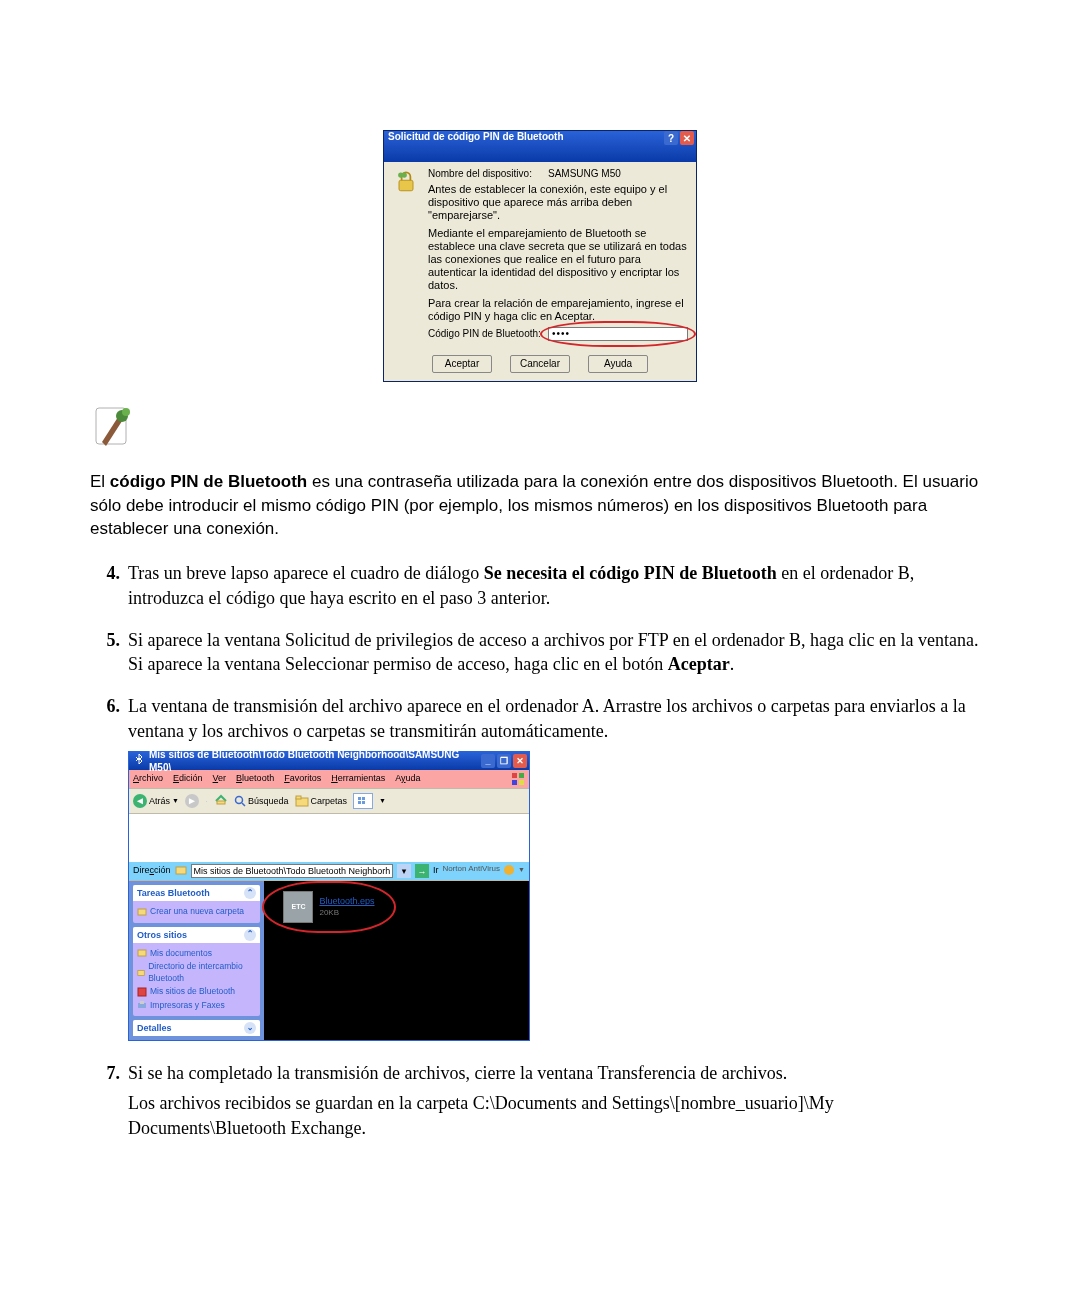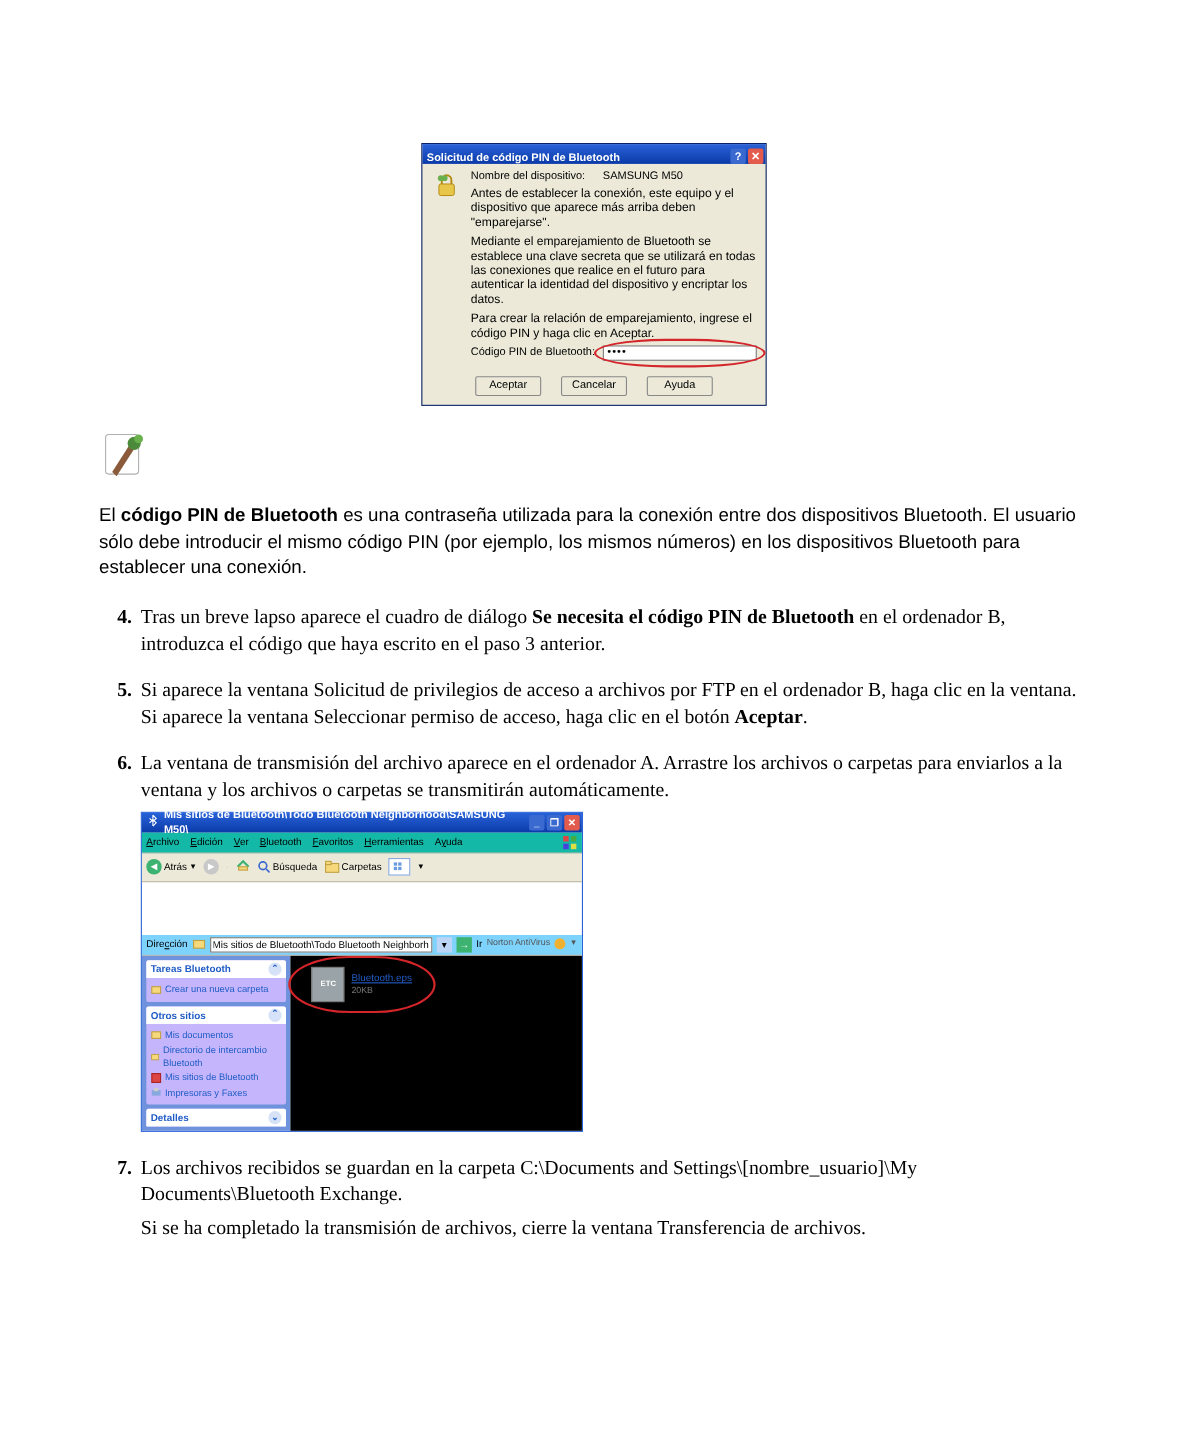--- a/index.html
+++ b/index.html
@@ -20,25 +20,25 @@
   }
   
   .dialog1 {
     width: 312px;
     border: 1px solid #0a246a;
     background: #ece9d8;
     font-family: Tahoma, Arial, sans-serif;
     font-size: 10px;
   }
   .dialog1 .titlebar {
-    height: 18px;
+    height: 31px;
     background: linear-gradient(to bottom, #2a62d8, #0a3aa8);
     color: #fff;
     display: flex;
-    align-items: flex-end;
+    align-items: flex-start;
     justify-content: space-between;
     padding: 0 2px 0 4px;
     font-weight: bold;
     font-size: 10px;
   }
   .dialog1 .titlebar .tbtns {
     display: flex;
     gap: 2px;
   }
   .dialog1 .titlebar .tbtn {
@@ -175,21 +175,21 @@
   .explorer .titlebar2 .tbtn {
     width: 14px; height: 14px;
     display:flex; align-items:center; justify-content:center;
     font-size: 9px; font-weight: bold;
     border-radius: 2px;
   }
   .explorer .titlebar2 .tbtn.min { background: #3a6ad0; color:#fff;}
   .explorer .titlebar2 .tbtn.max { background: #3a6ad0; color:#fff;}
   .explorer .titlebar2 .tbtn.close { background: #e35b4c; color:#fff;}
   .explorer .menubar {
-    background: #14b8a6;
+    background: #fca5a5;
     padding: 2px 4px;
     display: flex;
     gap: 10px;
     font-size: 9px;
     border-bottom: 1px solid #c0bba8;
     justify-content: space-between;
   }
   .explorer .menubar .menus { display:flex; gap:10px;}
   .explorer .menubar .menus span { cursor:default;}
   .explorer .winlogo {
@@ -581,21 +581,21 @@
               </div>
             </div>
           </div>
         </div>
 
       </div>
     </li>
     <li>
       <span class="num">7.</span>
       <div class="txt">
+        <p>Si se ha completado la transmisión de archivos, cierre la ventana Transferencia de archivos.</p>
         <p>Los archivos recibidos se guardan en la carpeta C:\Documents and Settings\[nombre_usuario]\My Documents\Bluetooth Exchange.</p>
-        <p>Si se ha completado la transmisión de archivos, cierre la ventana Transferencia de archivos.</p>
       </div>
     </li>
   </ol>
 
   <div class="footer">88  Manual del usuario</div>
 
 </div>
 
 </body></html>

